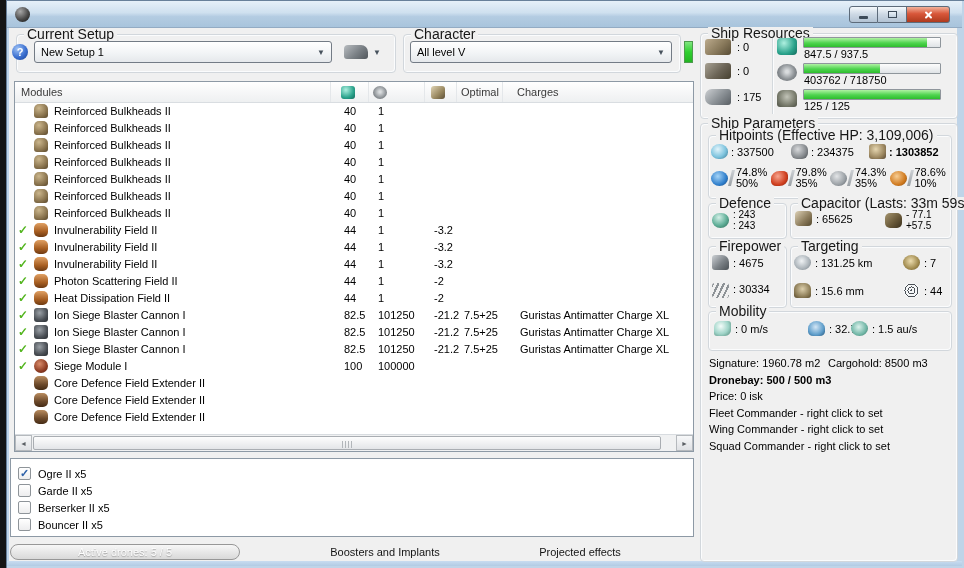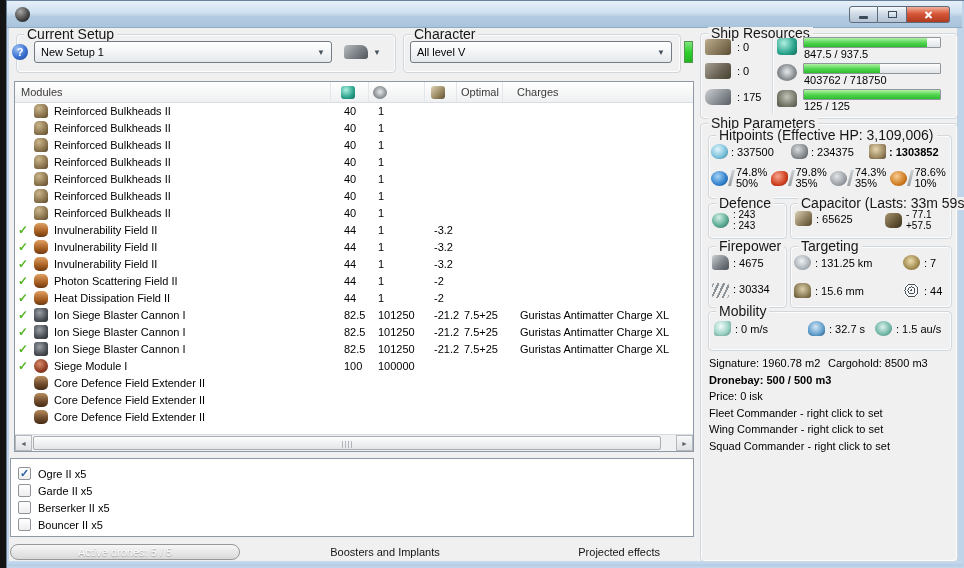--- a/index.html
+++ b/index.html
@@ -139,21 +139,21 @@
   .drow:first-child{margin-top:6px;}
   .cb{width:13px;height:13px;box-sizing:border-box;border:1px solid #8e9499;border-radius:2px;flex:none;
       background:linear-gradient(#ffffff,#ededee);display:flex;align-items:center;justify-content:center;
       font-size:11px;font-weight:bold;color:#2d61a8;line-height:11px;}
   
   .activebtn{position:absolute;left:10px;top:544px;width:230px;height:16px;border:1px solid #979797;border-radius:8px;
              background:linear-gradient(#f7f7f7,#d9d9d9);color:#fdfdfd;font-size:11px;text-align:center;line-height:15px;
              text-shadow:0 1px 1px #a0a0a0;z-index:4;box-sizing:border-box;}
   .tablabel{position:absolute;top:546px;font-size:11px;text-align:center;z-index:4;color:#141414;}
   .tab-boosters{left:240px;width:290px;}
-  .tab-projected{left:500px;width:160px;text-align:right;}
+  .tab-projected{left:500px;width:160px;}
 </style>
 </head>
 <body>
 
 <div class="desktop-strip"></div>
 <div class="window"></div>
 <div class="client"></div>
 <div class="frame-bottom"></div>
 
 <div class="titlebar">
@@ -612,21 +612,21 @@
   <div class="gbox" style="left:7px;top:187px;width:242px;height:38px;">
     <span class="glabel">Mobility</span>
     <div class="abs" style="left:5px;top:9px;display:flex;align-items:center;gap:4px;">
       <span class="pic16 i-speed" style="position:static;"></span>
       <span class="val">: 0 m/s</span>
     </div>
     <div class="abs" style="left:99px;top:9px;display:flex;align-items:center;gap:4px;">
       <span class="pic16 i-align" style="position:static;"></span>
       <span class="val">: 32.7 s</span>
     </div>
-    <div class="abs" style="left:166px;top:9px;display:flex;align-items:center;gap:4px;">
+    <div class="abs" style="left:142px;top:9px;display:flex;align-items:center;gap:4px;">
       <span class="pic16 i-warp" style="position:static;"></span>
       <span class="val">: 1.5 au/s</span>
     </div>
   </div>
 
   <div id="info-lines">
       <div class="infoline" style="left: 8px; top: 233px;">Signature: 1960.78 m2</div>
       <div class="infoline" style="left: 127px; top: 233px;">Cargohold: 8500 m3</div>
       <div class="infoline" style="left: 8px; top: 250px; font-weight: bold;">Dronebay: 500 / 500 m3</div>
       <div class="infoline" style="left: 8px; top: 266px;">Price: 0 isk</div>

